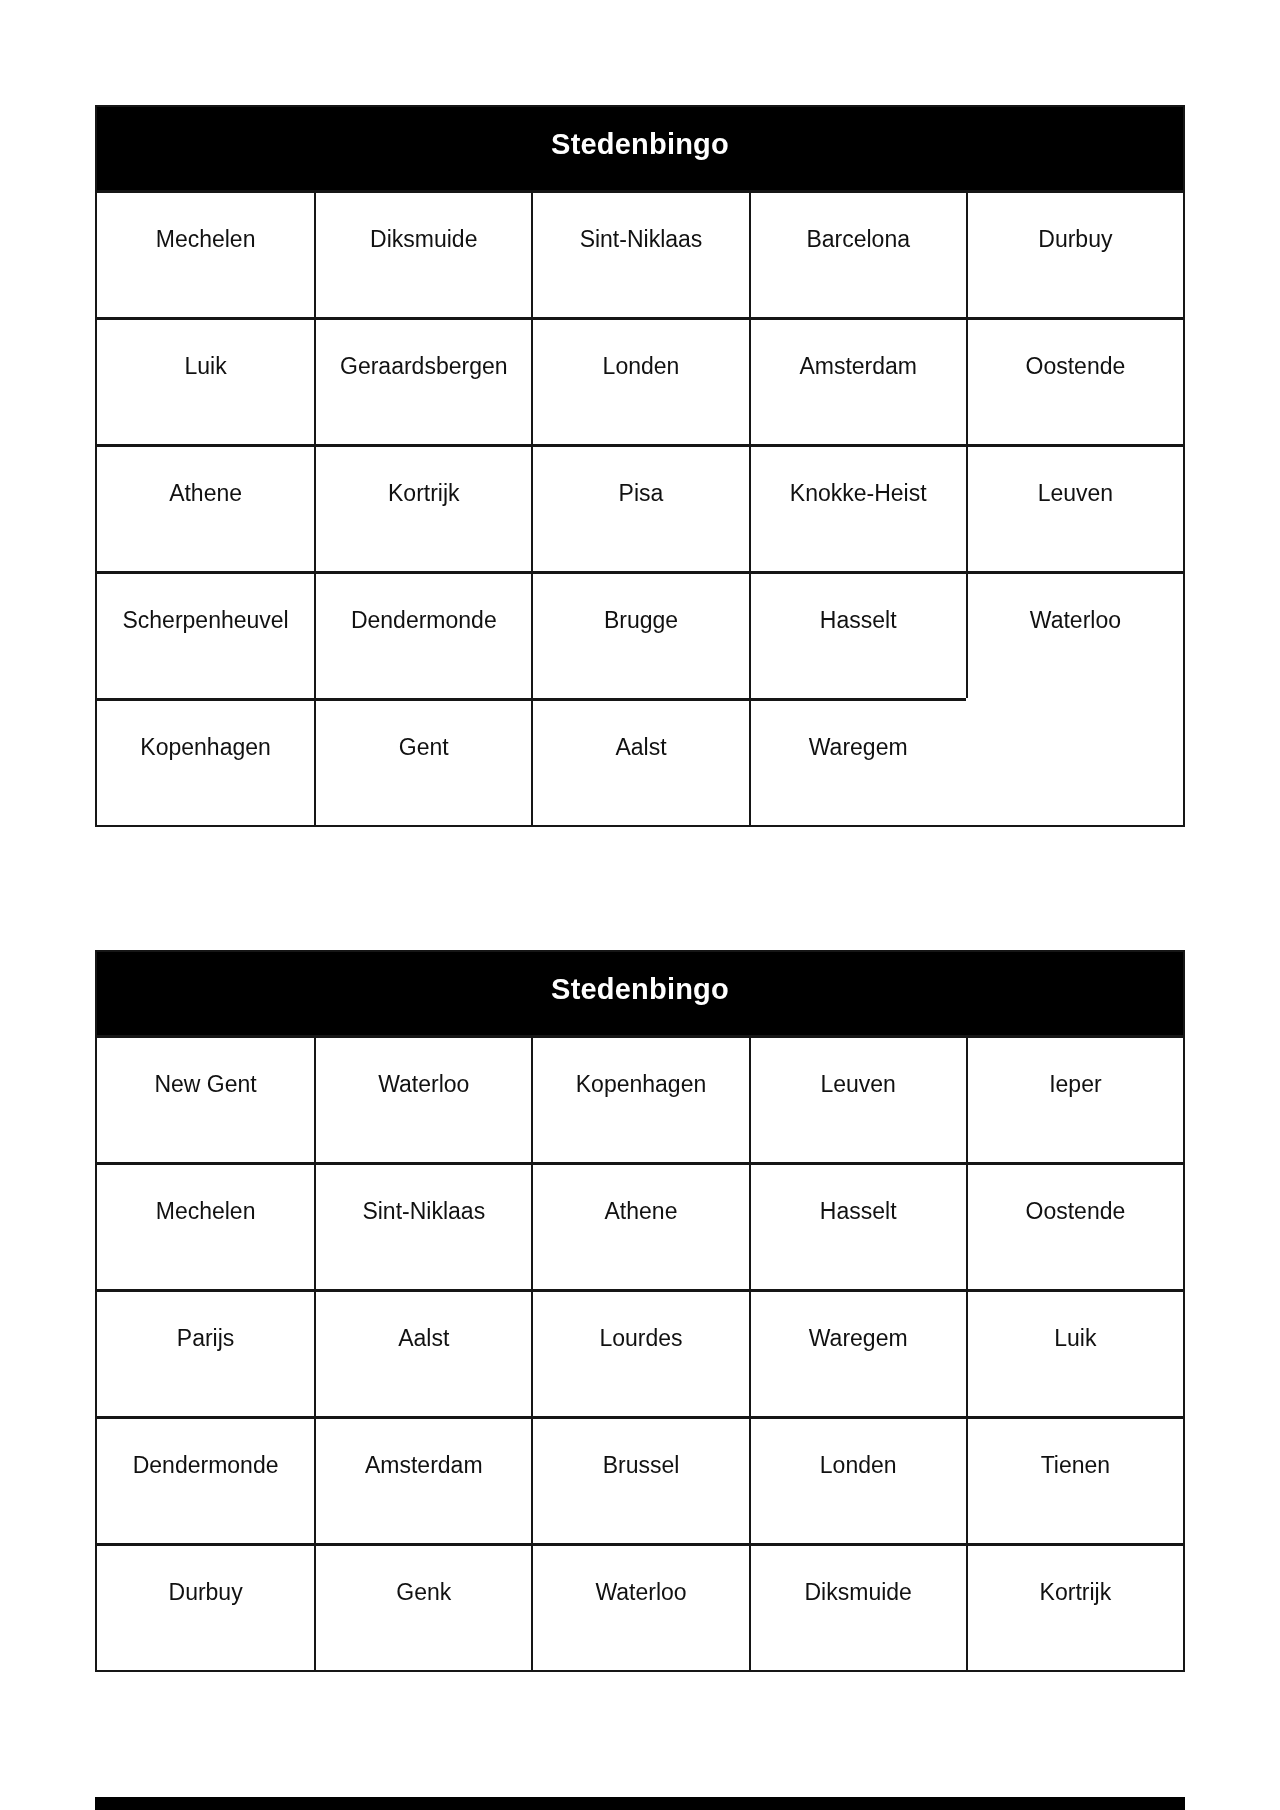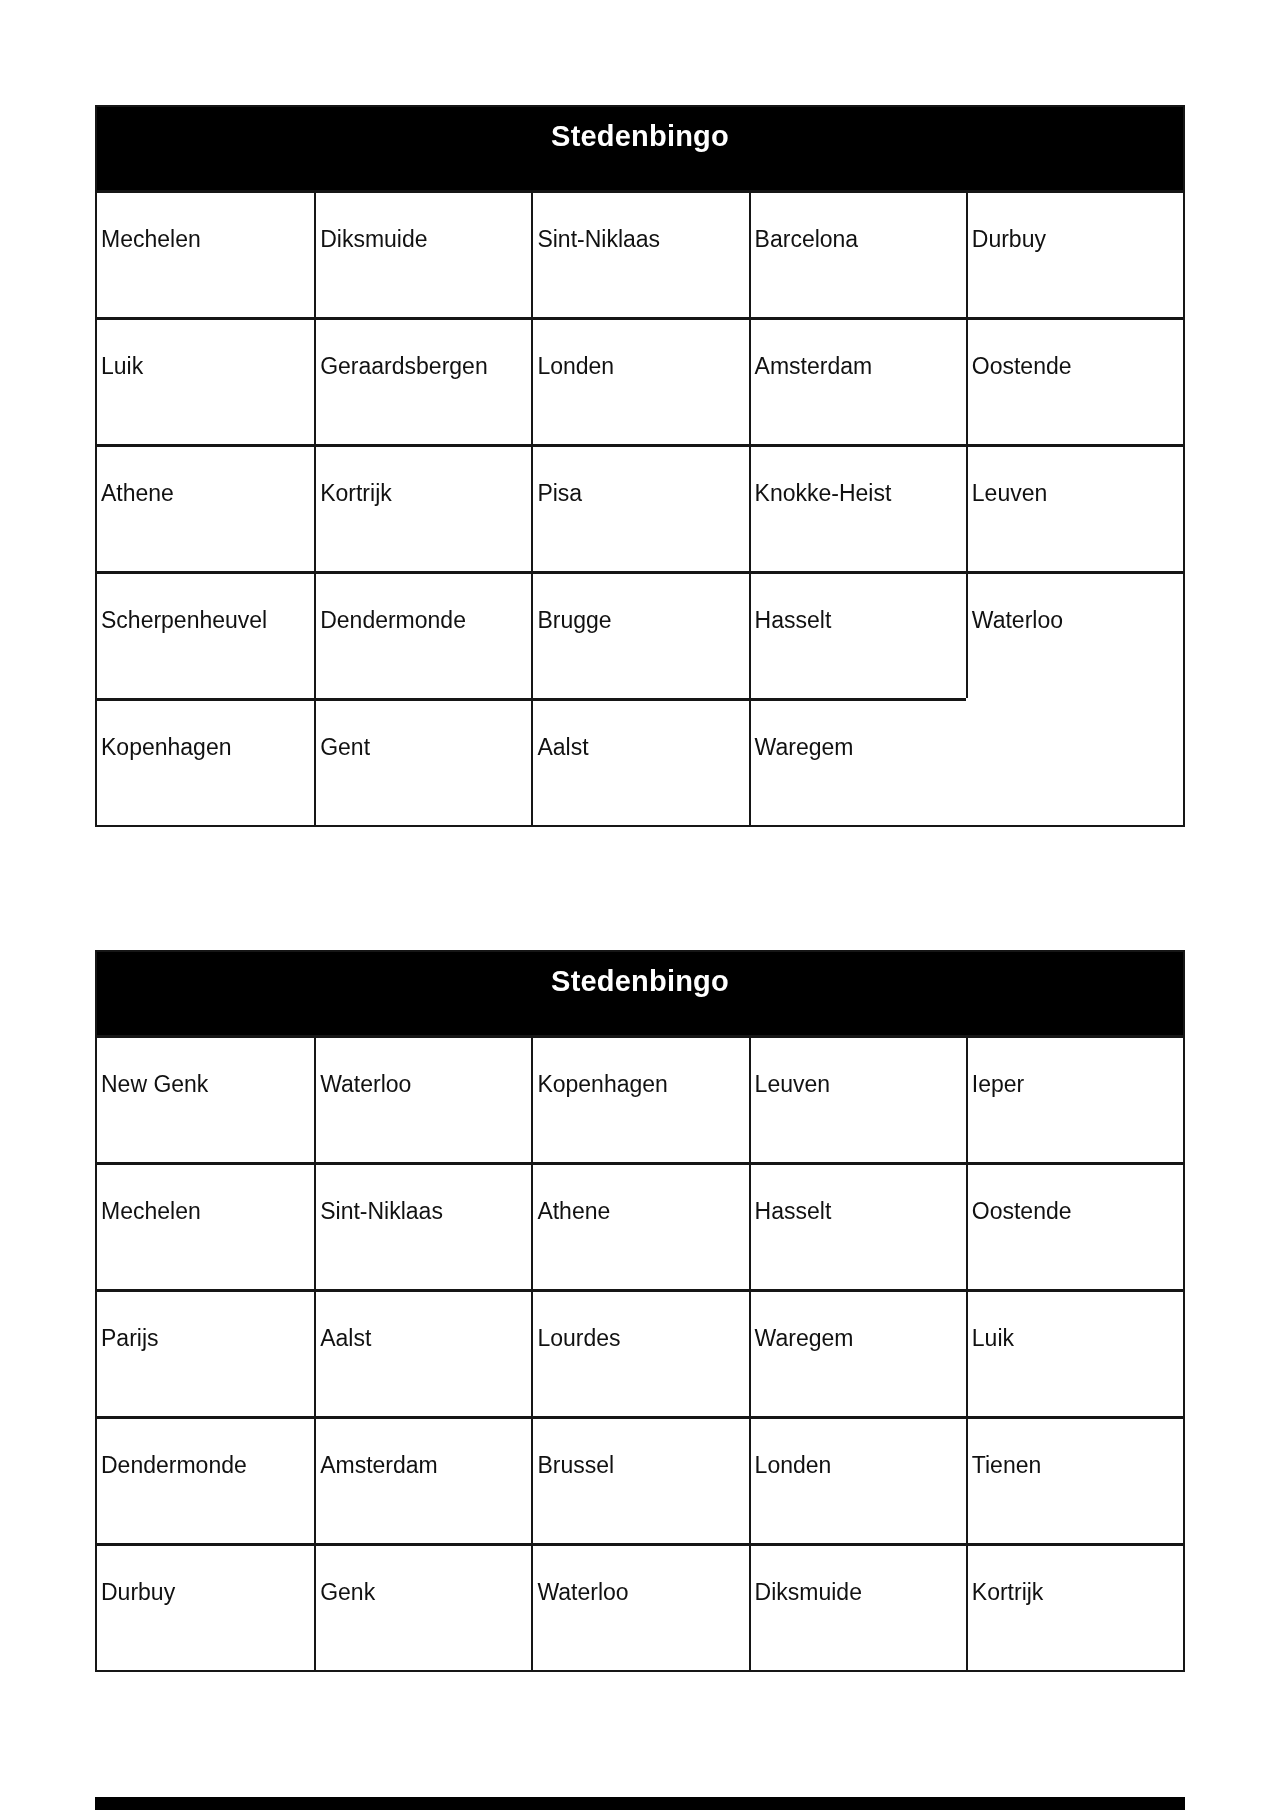--- a/index.html
+++ b/index.html
@@ -35,40 +35,40 @@
   }
   .card.card-0 { top: 105px; }
   .card.card-1 { top: 950px; }
   .card-header {
     height: 83px;
     background: var(--header-bg);
     color: var(--header-text);
     display: flex;
     justify-content: center;
     align-items: flex-start;
-    padding-top: 14px;
+    padding-top: 22px;
     box-sizing: border-box;
   }
   .card-title {
     font-size: 29px;
     font-weight: bold;
     letter-spacing: 0.2px;
     line-height: 1.1;
   }
   .grid {
     display: grid;
     grid-template-columns: repeat(5, 1fr);
     grid-auto-rows: 127px;
   }
   .cell {
     border-top: 3px solid var(--border-color);
     border-left: 2px solid var(--border-color);
     box-sizing: border-box;
     display: flex;
-    justify-content: flex-start;
+    justify-content: center;
     align-items: flex-start;
     padding: 33px 4px 0 4px;
     overflow: hidden;
   }
   .cell:nth-child(5n+1) {
     border-left: none;
   }
   .city-label {
     font-size: 23px;
     line-height: 1.15;
@@ -169,21 +169,21 @@
           </div>
         </div>
   </section>
 
   <section class="card card-1">
     <header class="card-header">
       <span class="card-title">Stedenbingo</span>
     </header>
     <div class="grid">
           <div class="cell">
-            <span class="city-label">New Genk</span>
+            <span class="city-label">New Gent</span>
           </div>
           <div class="cell">
             <span class="city-label">Waterloo</span>
           </div>
           <div class="cell">
             <span class="city-label">Kopenhagen</span>
           </div>
           <div class="cell">
             <span class="city-label">Leuven</span>
           </div>

